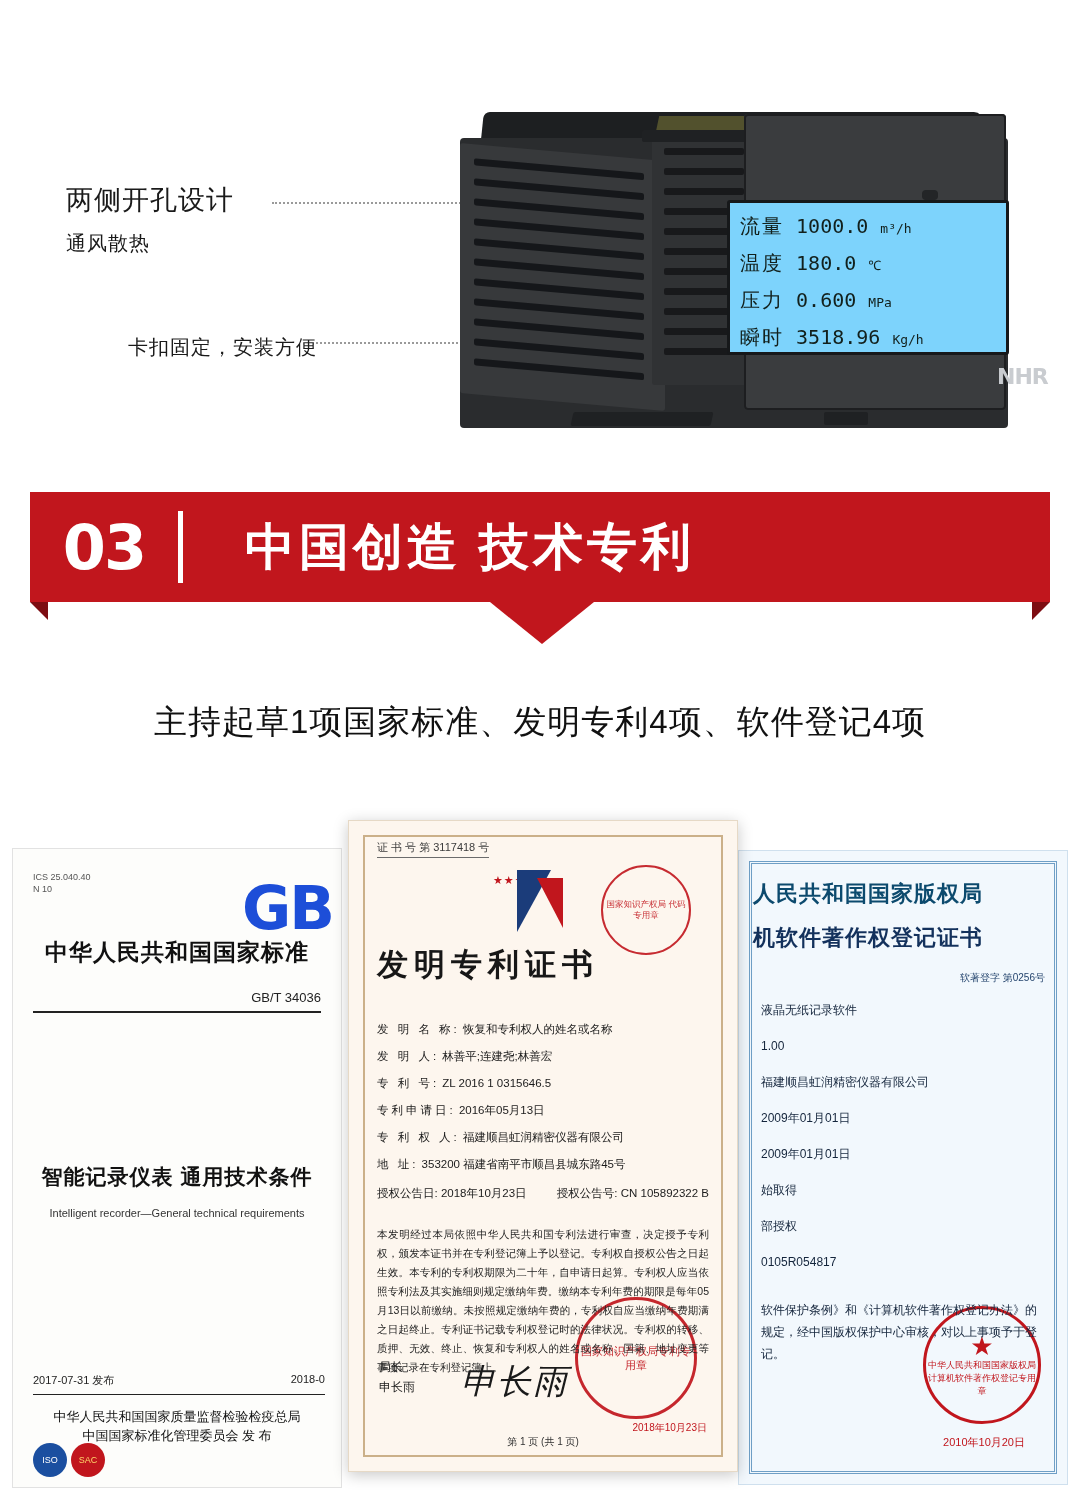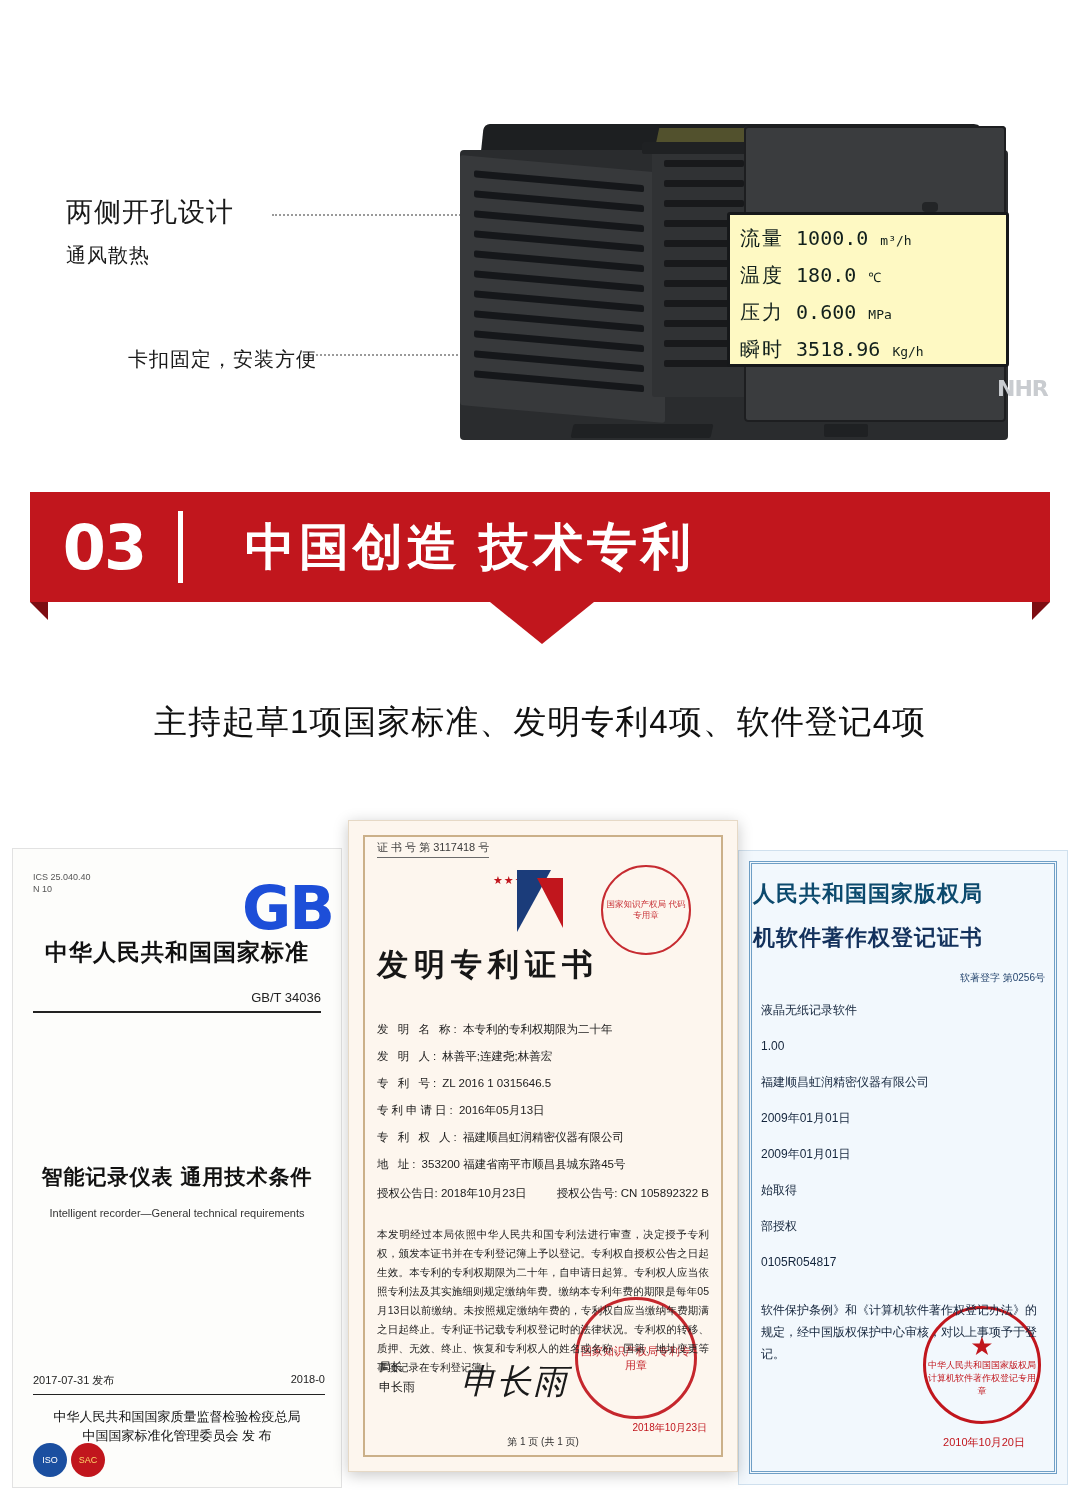--- a/index.html
+++ b/index.html
@@ -11,21 +11,21 @@
     width: 1080px;
     height: 1507px;
     position: relative;
     font-family: "Liberation Sans", sans-serif;
     overflow: hidden;
   }
 
   
   .product-section {
     position: absolute;
-    left: 0; top: 16px;
+    left: 0; top: 4px;
     width: 1002px;
     height: 470px;
   }
 
   .callout {
     position: absolute;
     color: #1a1a1a;
   }
   .callout .c-title {
     font-size: 27px;
@@ -122,21 +122,21 @@
     left: 292px; top: 2px;
     width: 262px; height: 296px;
     background: #3a3c3e;
     border-radius: 4px;
     box-shadow: inset 0 0 0 2px #1d1e20;
   }
   .screen {
     position: absolute;
     left: 275px; top: 88px;
     width: 282px; height: 155px;
-    background: #fef9c3;
+    background: #7dd3fc;
     border: 3px solid #16181a;
     border-radius: 3px;
     padding: 6px 4px 0 10px;
     box-sizing: border-box;
     font-family: "DejaVu Sans Mono", monospace;
     color: #12201c;
   }
   .screen .row {
     font-size: 20px;
     line-height: 35px;
@@ -717,21 +717,21 @@
         <span class="stars">★★★</span>
         <span class="tri"></span>
         <span class="tri2"></span>
       </div>
 
       <div class="mid-title">发明专利证书</div>
 
       <div class="fields">
         <div>
           <span class="f-label">发 明 名 称:</span>
-          <span>本专利的专利权期限为二十年</span>
+          <span>恢复和专利权人的姓名或名称</span>
         </div>
         <div>
           <span class="f-label">发  明  人:</span>
           <span>林善平;连建尧;林善宏</span>
         </div>
         <div>
           <span class="f-label">专  利  号:</span>
           <span>ZL 2016 1 0315646.5</span>
         </div>
         <div>

